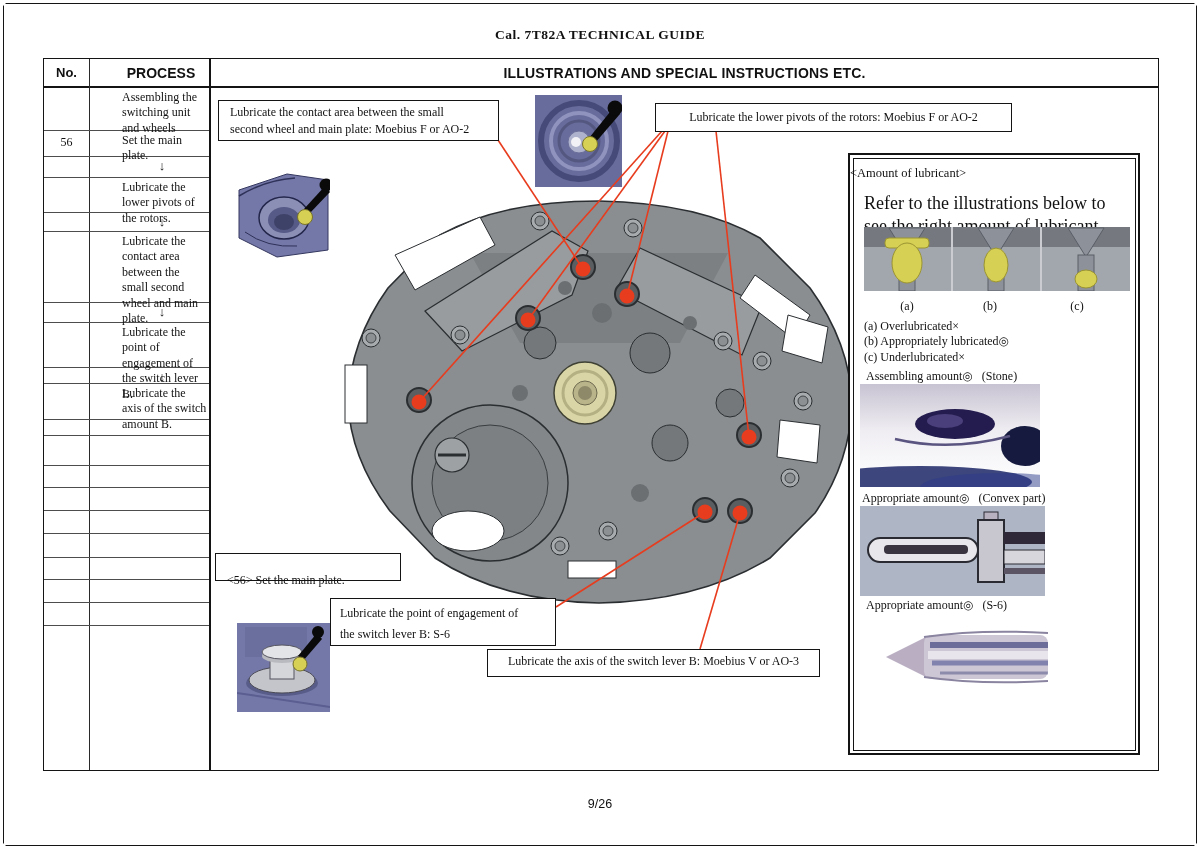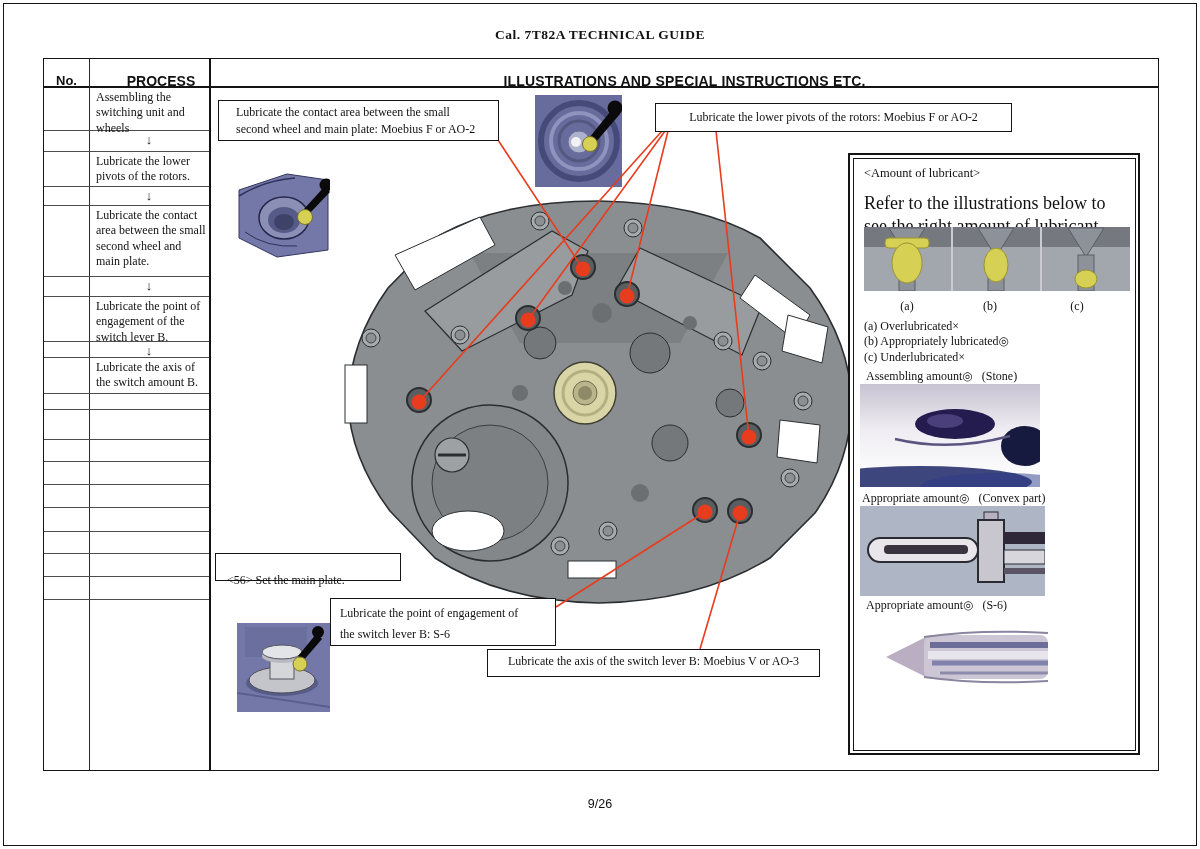--- a/index.html
+++ b/index.html
@@ -1,54 +1,54 @@
 <!DOCTYPE html>
 <html style="--accent-red: #e73c1e; --lube-yellow: #d6d054; --inset-purple: #7478a8;"><head>
 <meta charset="utf-8">
 <style>
   html,body{margin:0;padding:0;background:#ffffff;}
   #page{position:relative;width:1200px;height:849px;background:#fff;overflow:hidden;
-        font-family:"Liberation Serif",serif;color:#111;}
+        font-family:"Liberation Serif",serif;color:#111;border-radius:15px;}
   .page-border{position:absolute;inset:3px;border:1.5px solid #141414;pointer-events:none;}
   .doc-title{position:absolute;top:27px;left:0;width:100%;text-align:center;
              font-weight:bold;font-size:13.5px;letter-spacing:.5px;}
   
   #proc-table{position:absolute;left:43px;top:58px;width:1116px;height:713px;
               border:1.5px solid #141414;box-sizing:border-box;}
   .vline1{position:absolute;left:45px;top:0;bottom:0;width:1px;background:#2a2a2a;}
   .vline2{position:absolute;left:165px;top:0;bottom:0;width:1.5px;background:#141414;}
   .hd-line{position:absolute;left:0;right:0;top:27px;height:1.5px;background:#141414;}
-  .hd{position:absolute;top:8px;height:27px;display:flex;align-items:center;justify-content:center;
+  .hd{position:absolute;top:0;height:27px;display:flex;align-items:center;justify-content:center;
       font-family:"Liberation Sans",sans-serif;font-weight:bold;}
   .hd-no{left:0;width:45px;font-size:13px;}
   .hd-process{left:45px;width:144px;font-size:14px;}
   .hd-illus{left:165px;width:951px;font-size:14px;letter-spacing:.2px;}
   #rows{position:absolute;left:0;top:28.5px;width:165px;bottom:0;overflow:hidden;}
-  .prow{display:flex;box-sizing:border-box;border-bottom:1px solid #4d4d4d;}
+  .prow{display:flex;box-sizing:border-box;border-bottom:1px solid #4d4d4d;gap:26px;}
   .prow:last-child{border-bottom:none;}
   .no-cell{width:45px;box-sizing:border-box;text-align:center;font-size:12px;padding-top:4px;}
   .proc-cell{flex:1;box-sizing:border-box;font-size:12px;line-height:1.3;padding:2px 2px 2px 7px;}
   .proc-cell.arrow{text-align:center;padding:1px 0 0 0;font-size:13px;}
   
   .callout{position:absolute;box-sizing:border-box;border:1.2px solid #141414;background:#fff;
            font-size:12px;line-height:1.45;white-space:pre-line;z-index:6;}
-  #co-contact{left:218px;top:100px;width:281px;height:41px;padding:3px 17px;}
+  #co-contact{left:218px;top:100px;width:281px;height:41px;padding:3px 11px;}
   #co-pivots{left:655px;top:103px;width:357px;height:29px;text-align:center;padding-top:5px;white-space:nowrap;}
   #co-set{left:215px;top:553px;width:186px;height:28px;padding:18px 0 0 11px;white-space:nowrap;}
   #co-engage{left:330px;top:598px;width:226px;height:48px;padding:4px 9px;line-height:1.75;}
   #co-axis{left:487px;top:649px;width:333px;height:28px;text-align:center;padding-top:3px;white-space:nowrap;}
   
   .inset{position:absolute;z-index:4;}
   #movement{position:absolute;left:340px;top:193px;z-index:2;}
   #red-overlay{position:absolute;left:0;top:0;z-index:5;pointer-events:none;}
   
   #lube-panel{position:absolute;left:848px;top:153px;width:292px;height:602px;
               border:2.5px solid #141414;box-sizing:border-box;background:#fff;z-index:6;}
   .panel-inner{position:absolute;inset:2.5px;border:1px solid #141414;}
-  .panel-heading{position:absolute;left:14px;top:11px;font-size:12.5px;}
+  .panel-heading{position:absolute;left:0;top:11px;font-size:12.5px;}
   .panel-intro{position:absolute;left:14px;top:37px;width:264px;font-size:18px;line-height:1.3;}
   #lube-strip{position:absolute;left:14px;top:72px;}
   .abc-label{position:absolute;top:144px;width:40px;text-align:center;font-size:12px;}
   .panel-legend{position:absolute;left:14px;top:164px;font-size:12px;line-height:1.28;white-space:pre-line;}
   .panel-caption{position:absolute;font-size:12px;white-space:pre;}
   #cap-stone{left:16px;top:214px;}
   #cap-convex{left:12px;top:336px;}
   #cap-s6{left:16px;top:443px;}
   .photo{position:absolute;}
   #photo-stone{left:10px;top:229px;}
@@ -68,20 +68,24 @@
     <div class="hd hd-no">No.</div>
     <div class="hd hd-process">PROCESS</div>
     <div class="hd hd-illus">ILLUSTRATIONS AND SPECIAL INSTRUCTIONS ETC.</div>
     <div class="hd-line"></div>
     <div class="vline1"></div>
     <div class="vline2"></div>
     <div id="rows">
         <div class="prow" style="height: 43px;">
           <div class="no-cell"></div>
           <div class="proc-cell text">Assembling the switching unit and wheels</div>
+        </div>
+        <div class="prow" style="height: 26px;">
+          <div class="no-cell">56</div>
+          <div class="proc-cell text">Set the main plate.</div>
         </div>
         <div class="prow" style="height: 21px;">
           <div class="no-cell"></div>
           <div class="proc-cell arrow">↓</div>
         </div>
         <div class="prow" style="height: 35px;">
           <div class="no-cell"></div>
           <div class="proc-cell text">Lubricate the lower pivots of the rotors.</div>
         </div>
         <div class="prow" style="height: 19px;">

